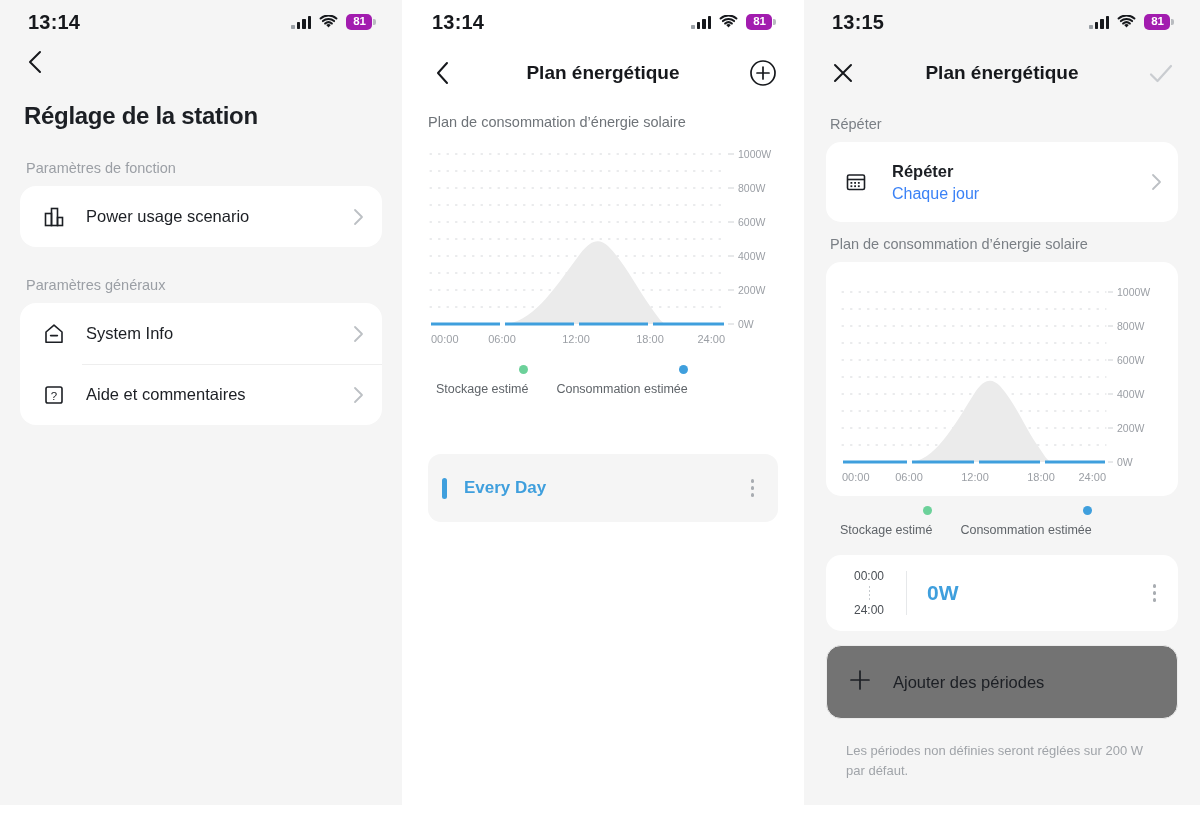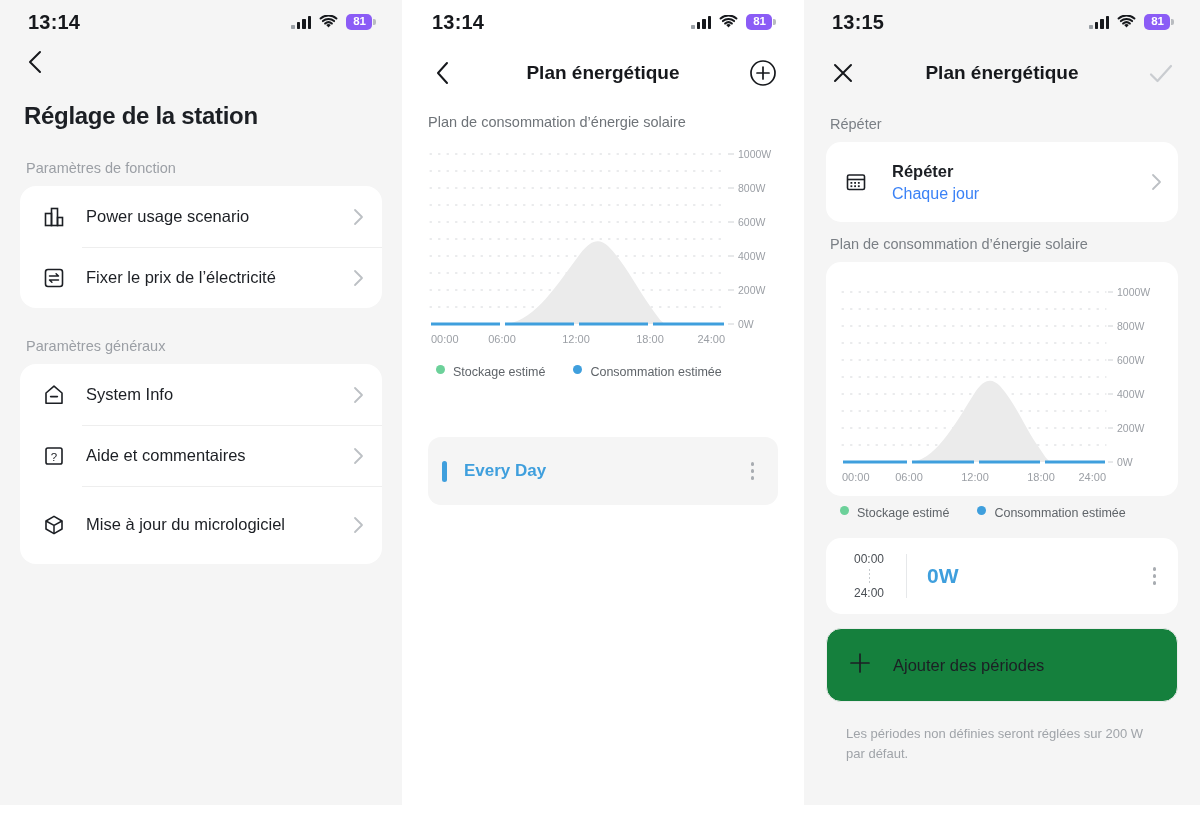--- a/index.html
+++ b/index.html
@@ -25,21 +25,21 @@
   .sb-icons { display: flex; align-items: center; gap: 8px; }
   .signal { display: flex; align-items: flex-end; gap: 2px; height: 13px; }
   .signal i { display: block; width: 3.5px; background: #16181c; border-radius: .7px; }
   .signal i:nth-child(1) { height: 4px; background: #9aa0a6; }
   .signal i:nth-child(2) { height: 7px; }
   .signal i:nth-child(3) { height: 10px; }
   .signal i:nth-child(4) { height: 13px; }
   .wifi { width: 19px; height: 14px; position: relative; }
   .battery { display: flex; align-items: center; }
   .batt-body {
-    background: #8b5cf6; color: #fff; font-size: 11.5px; font-weight: 700;
+    background: #a21caf; color: #fff; font-size: 11.5px; font-weight: 700;
     border-radius: 5px; padding: 2px 4px 2px 5px; line-height: 1;
     min-width: 26px; text-align: center; letter-spacing: -.2px;
   }
   .batt-tip { width: 3px; height: 6px; background: #b9bcc0; border-radius: 0 2px 2px 0; margin-left: 1px; }
 
   
   .navbar {
     height: 58px; display: flex; align-items: center;
     padding: 0 22px; position: relative;
   }
@@ -74,21 +74,21 @@
   .row-icon { width: 34px; display: flex; justify-content: flex-start; align-items: center; flex: none; }
   .row-label { flex: 1; font-size: 16.5px; color: #1c1f24; line-height: 1.3; padding-left: 10px; }
   .chev { flex: none; width: 18px; display: flex; justify-content: flex-end; }
 
   
   .chart-heading { font-size: 14.5px; color: #6e7378; }
   .chart-wrap { position: relative; }
   .chart-svg { display: block; }
 
   .legend { display: flex; align-items: center; gap: 28px; }
-  .legend-item { display: flex; align-items: flex-start; gap: 8px; }
+  .legend-item { display: flex; align-items: flex-end; gap: 8px; flex-direction: column; }
   .legend-dot { width: 9px; height: 9px; border-radius: 50%; }
   .legend-text { font-size: 12.5px; color: #5f6469; }
 
   
   .p2-body { padding: 0 24px; }
   .p2-chart-heading { padding: 12px 0 6px 0; }
   .p2-legend { padding: 14px 0 0 8px; }
   .everyday-card {
     margin: 58px 0 0 0; background: #f5f5f5; border-radius: 13px;
     height: 68px; display: flex; align-items: center; padding: 0 18px 0 14px;
@@ -122,21 +122,21 @@
   }
   .period-dotline {
     width: 1px; height: 14px; margin: 3px 0;
     background-image: linear-gradient(to bottom, #c6cace 0 2px, transparent 2px 4px);
     background-size: 1px 4px;
   }
   .period-divider { width: 1px; align-self: stretch; background: #e6e8ea; margin: 16px 0 16px 14px; }
   .period-value { flex: 1; font-size: 21px; font-weight: 700; color: #3f9fdd; padding-left: 20px; }
 
   .add-card {
-    margin-top: 14px; background: #15803d; border: 1px solid #ececec; border-radius: 15px;
+    margin-top: 14px; background: #737373; border: 1px solid #ececec; border-radius: 15px;
     min-height: 74px; display: flex; align-items: center; padding: 0 22px;
   }
   .add-label { font-size: 16.5px; color: #1c1f24; padding-left: 22px; }
   .p3-footnote {
     font-size: 13px; color: #a0a4a9; line-height: 1.5;
     padding: 22px 20px 0 20px;
   }
 </style>
 </head>
 <body>
@@ -187,34 +187,20 @@
               <rect x="15.5" y="12.5" width="5" height="8" stroke="#1c1f24" stroke-width="1.6" fill="none"></rect>
             </svg>
         </span>
         <span class="row-label">Power usage scenario</span>
         <span class="chev">
           <svg width="11" height="18" viewBox="0 0 11 18">
               <path d="M2 2l7 7-7 7" stroke="#bcc0c4" stroke-width="1.8" fill="none" stroke-linecap="round" stroke-linejoin="round"></path>
             </svg>
         </span>
       </div>
-      <div class="row">
-        <span class="row-icon">
-          <svg width="24" height="24" viewBox="0 0 24 24">
-              <rect x="3.5" y="3.5" width="17" height="17" rx="2.5" stroke="#1c1f24" stroke-width="1.6" fill="none"></rect>
-              <path d="M7.5 10h9l-2.4-2.2M16.5 14h-9l2.4 2.2" stroke="#1c1f24" stroke-width="1.5" fill="none" stroke-linecap="round" stroke-linejoin="round"></path>
-            </svg>
-        </span>
-        <span class="row-label">Fixer le prix de l’électricité</span>
-        <span class="chev">
-          <svg width="11" height="18" viewBox="0 0 11 18">
-              <path d="M2 2l7 7-7 7" stroke="#bcc0c4" stroke-width="1.8" fill="none" stroke-linecap="round" stroke-linejoin="round"></path>
-            </svg>
-        </span>
-      </div>
     </div>
 
     <div class="section-label">Paramètres généraux</div>
     <div class="card">
       <div class="row">
         <span class="row-icon">
           <svg width="24" height="24" viewBox="0 0 24 24">
               <path d="M12 3.2 20 10v10.3H4V10Z" stroke="#1c1f24" stroke-width="1.6" fill="none" stroke-linejoin="round"></path>
               <path d="M8.6 13.6h6.8" stroke="#1c1f24" stroke-width="1.6" stroke-linecap="round"></path>
             </svg>
@@ -227,34 +213,20 @@
         </span>
       </div>
       <div class="row">
         <span class="row-icon">
           <svg width="24" height="24" viewBox="0 0 24 24">
               <rect x="4" y="4" width="16" height="16" rx="1.8" stroke="#1c1f24" stroke-width="1.6" fill="none"></rect>
               <text x="12" y="16.6" text-anchor="middle" font-size="11.5" font-family="Liberation Sans, sans-serif" fill="#1c1f24">?</text>
             </svg>
         </span>
         <span class="row-label">Aide et commentaires</span>
-        <span class="chev">
-          <svg width="11" height="18" viewBox="0 0 11 18">
-              <path d="M2 2l7 7-7 7" stroke="#bcc0c4" stroke-width="1.8" fill="none" stroke-linecap="round" stroke-linejoin="round"></path>
-            </svg>
-        </span>
-      </div>
-      <div class="row" style="min-height:78px">
-        <span class="row-icon">
-          <svg width="24" height="24" viewBox="0 0 24 24">
-              <path d="M12 3.4 20 8v8l-8 4.6L4 16V8Z" stroke="#1c1f24" stroke-width="1.6" fill="none" stroke-linejoin="round"></path>
-              <path d="M4 8l8 4.4L20 8M12 12.4v8.2" stroke="#1c1f24" stroke-width="1.5" fill="none" stroke-linejoin="round"></path>
-            </svg>
-        </span>
-        <span class="row-label">Mise à jour du micrologiciel</span>
         <span class="chev">
           <svg width="11" height="18" viewBox="0 0 11 18">
               <path d="M2 2l7 7-7 7" stroke="#bcc0c4" stroke-width="1.8" fill="none" stroke-linecap="round" stroke-linejoin="round"></path>
             </svg>
         </span>
       </div>
     </div>
   </div>
 
   <div class="panel panel-2">

